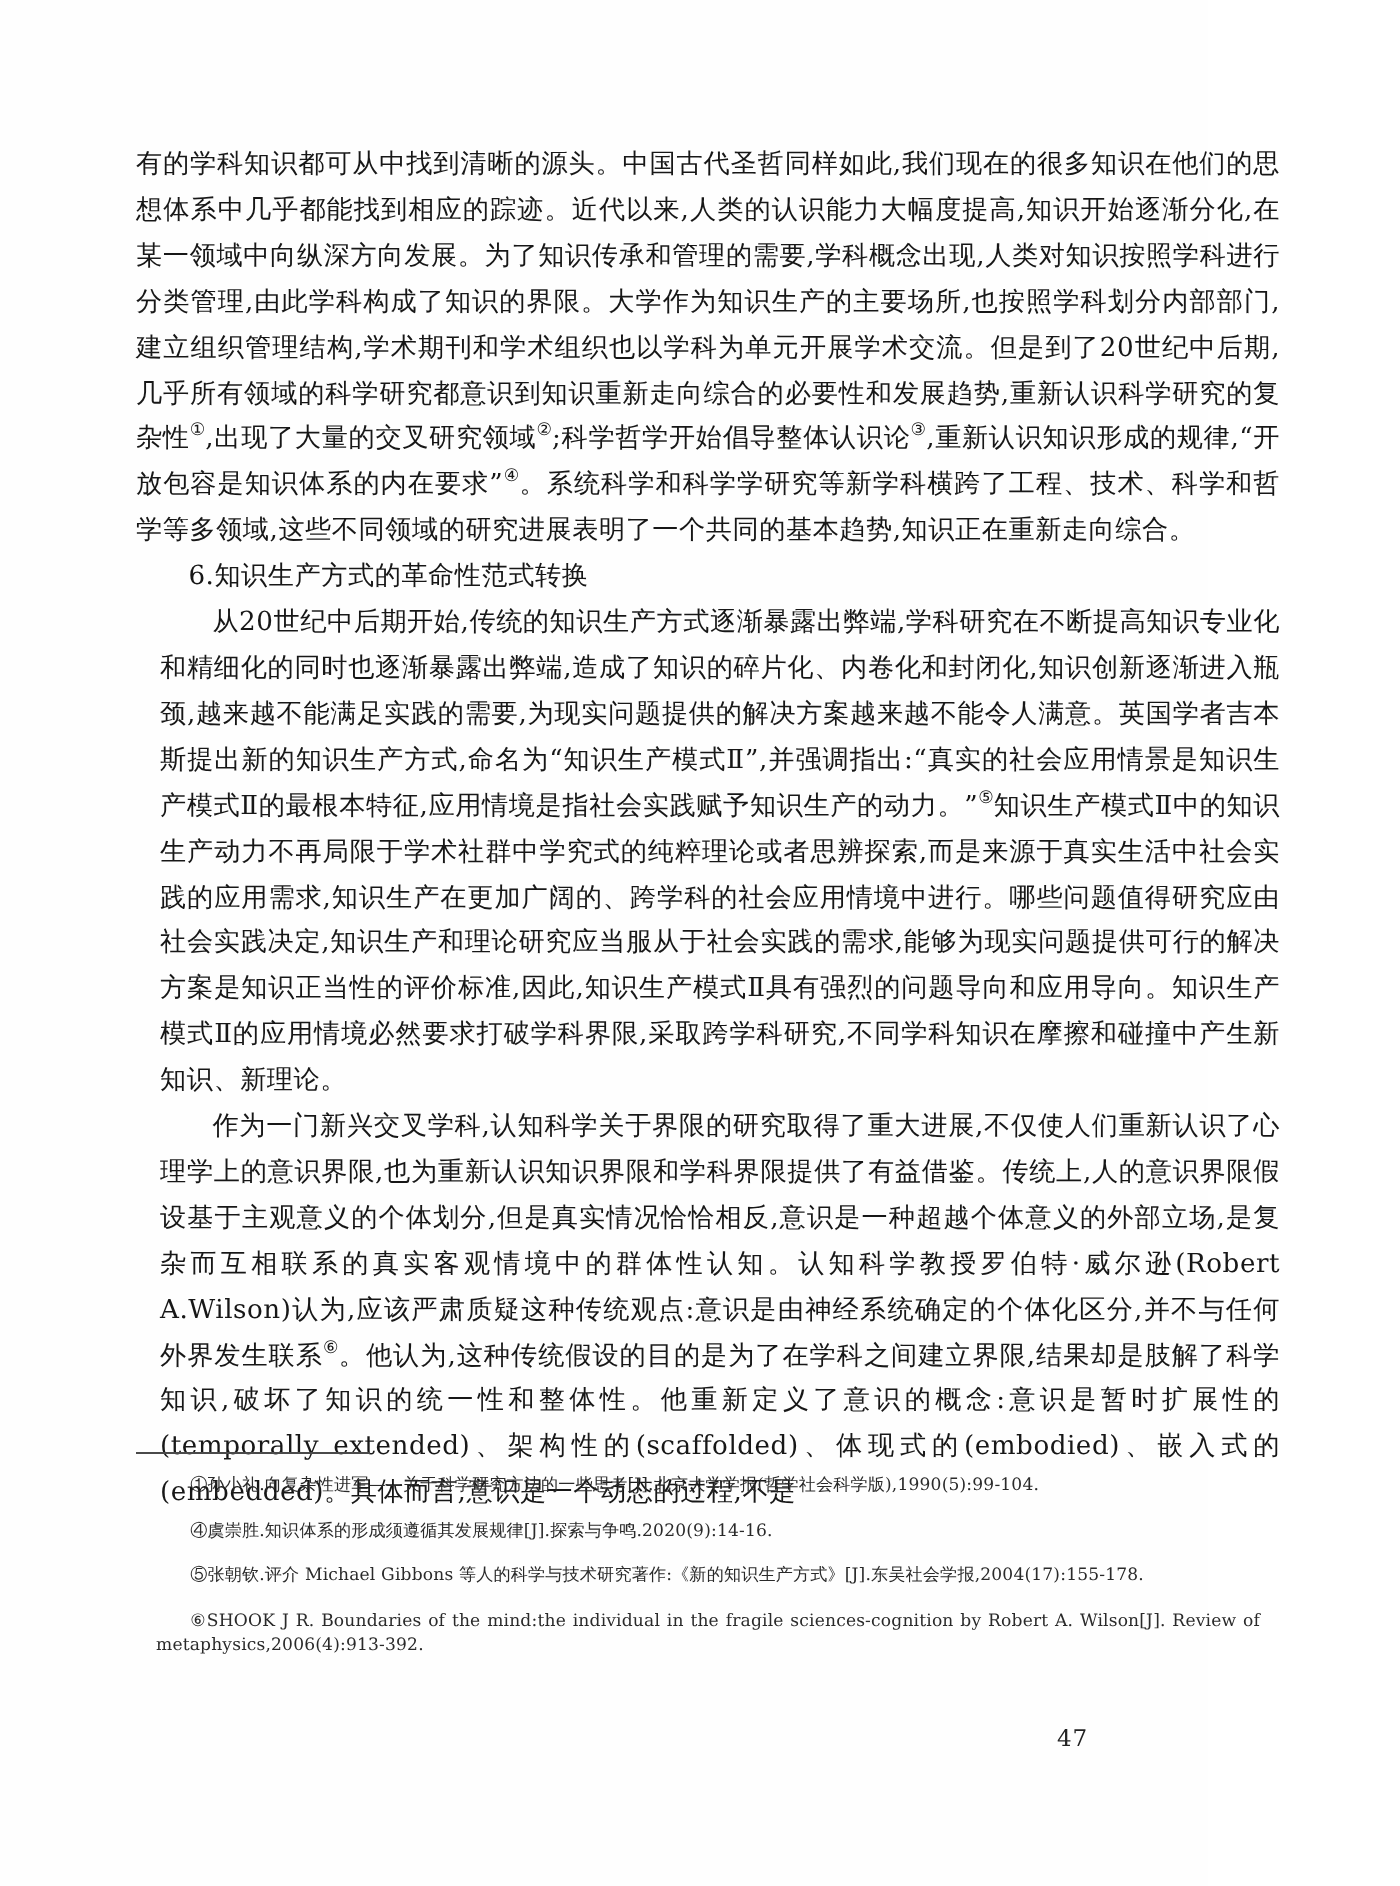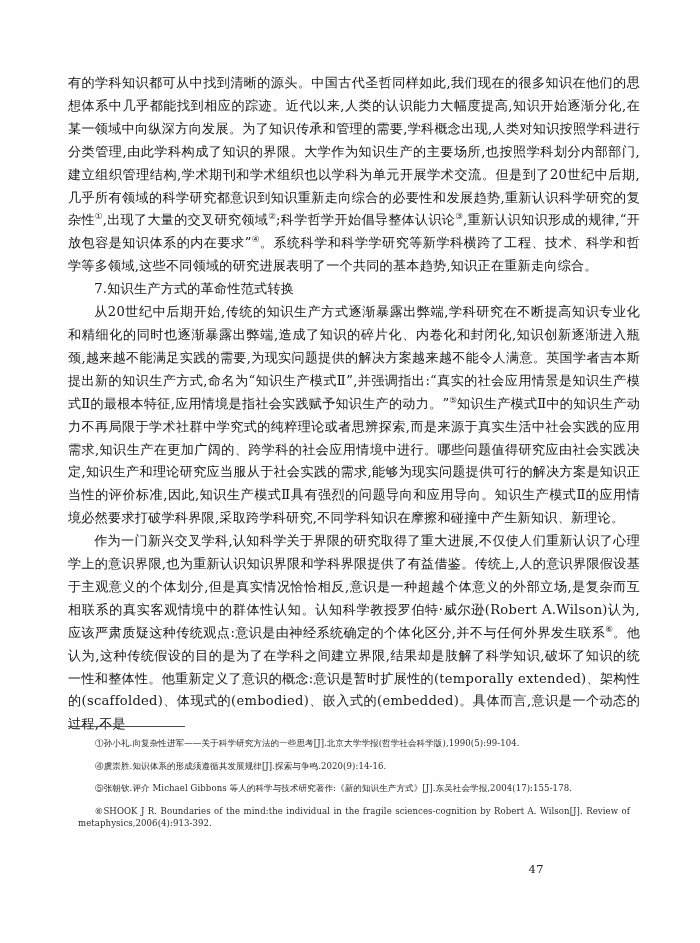--- a/index.html
+++ b/index.html
@@ -38,20 +38,21 @@
     text-align: justify;
     text-justify: inter-ideograph;
     text-indent: 0;
     margin: 0;
     letter-spacing: 0.02em;
     color: #171717;
     font-weight: 500;
   }
   .para.indent {
     text-indent: 2em;
+    margin-left: 12px;
   }
 
   .heading {
     font-size: 13.1px;
     line-height: 22.9px;
     text-indent: 2em;
     margin: 0;
     color: #171717;
     font-weight: 500;
     letter-spacing: 0.02em;
@@ -103,21 +104,21 @@
 <body>
 
 <div class="page">
 
   <div class="content">
 
     <p class="para">
       <span>有的学科知识都可从中找到清晰的源头。中国古代圣哲同样如此,我们现在的很多知识在他们的思想体系中几乎都能找到相应的踪迹。近代以来,人类的认识能力大幅度提高,知识开始逐渐分化,在某一领域中向纵深方向发展。为了知识传承和管理的需要,学科概念出现,人类对知识按照学科进行分类管理,由此学科构成了知识的界限。大学作为知识生产的主要场所,也按照学科划分内部部门,建立组织管理结构,学术期刊和学术组织也以学科为单元开展学术交流。但是到了20世纪中后期,几乎所有领域的科学研究都意识到知识重新走向综合的必要性和发展趋势,重新认识科学研究的复杂性</span><sup class="fn">①</sup><span>,出现了大量的交叉研究领域</span><sup class="fn">②</sup><span>;科学哲学开始倡导整体认识论</span><sup class="fn">③</sup><span>,重新认识知识形成的规律,“开放包容是知识体系的内在要求”</span><sup class="fn">④</sup><span>。系统科学和科学学研究等新学科横跨了工程、技术、科学和哲学等多领域,这些不同领域的研究进展表明了一个共同的基本趋势,知识正在重新走向综合。</span>
     </p>
 
-    <p class="heading">7.知识生产方式的革命性范式转换</p>
+    <p class="heading">6.知识生产方式的革命性范式转换</p>
 
     <p class="para indent">
       <span>从20世纪中后期开始,传统的知识生产方式逐渐暴露出弊端,学科研究在不断提高知识专业化和精细化的同时也逐渐暴露出弊端,造成了知识的碎片化、内卷化和封闭化,知识创新逐渐进入瓶颈,越来越不能满足实践的需要,为现实问题提供的解决方案越来越不能令人满意。英国学者吉本斯提出新的知识生产方式,命名为“知识生产模式Ⅱ”,并强调指出:“真实的社会应用情景是知识生产模式Ⅱ的最根本特征,应用情境是指社会实践赋予知识生产的动力。”</span><sup class="fn">⑤</sup><span>知识生产模式Ⅱ中的知识生产动力不再局限于学术社群中学究式的纯粹理论或者思辨探索,而是来源于真实生活中社会实践的应用需求,知识生产在更加广阔的、跨学科的社会应用情境中进行。哪些问题值得研究应由社会实践决定,知识生产和理论研究应当服从于社会实践的需求,能够为现实问题提供可行的解决方案是知识正当性的评价标准,因此,知识生产模式Ⅱ具有强烈的问题导向和应用导向。知识生产模式Ⅱ的应用情境必然要求打破学科界限,采取跨学科研究,不同学科知识在摩擦和碰撞中产生新知识、新理论。</span>
     </p>
 
 
     <p class="para indent">
       <span>作为一门新兴交叉学科,认知科学关于界限的研究取得了重大进展,不仅使人们重新认识了心理学上的意识界限,也为重新认识知识界限和学科界限提供了有益借鉴。传统上,人的意识界限假设基于主观意义的个体划分,但是真实情况恰恰相反,意识是一种超越个体意义的外部立场,是复杂而互相联系的真实客观情境中的群体性认知。认知科学教授罗伯特·威尔逊(Robert A.Wilson)认为,应该严肃质疑这种传统观点:意识是由神经系统确定的个体化区分,并不与任何外界发生联系</span><sup class="fn">⑥</sup><span>。他认为,这种传统假设的目的是为了在学科之间建立界限,结果却是肢解了科学知识,破坏了知识的统一性和整体性。他重新定义了意识的概念:意识是暂时扩展性的(temporally extended)、架构性的(scaffolded)、体现式的(embodied)、嵌入式的(embedded)。具体而言,意识是一个动态的过程,不是</span>
     </p>
 

